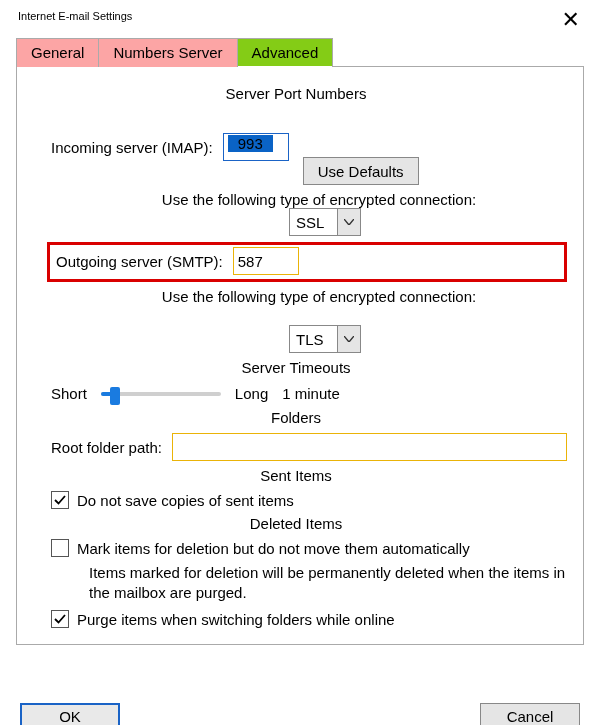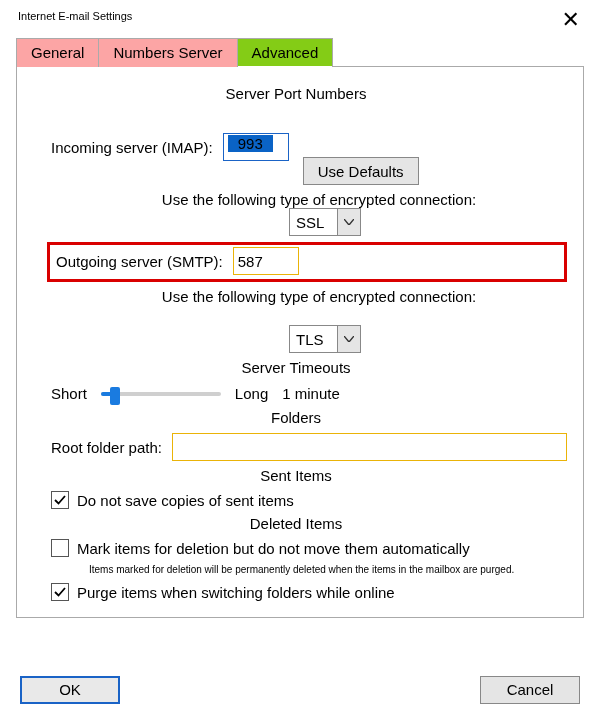--- a/index.html
+++ b/index.html
@@ -25,21 +25,21 @@
   .txtbox.sel span{background:#0a63c6;color:#000000;padding:0 10px;}
   .btn{border:1px solid #888;background:#e5e5e5;font-family:inherit;font-size:15px;height:28px;padding:0 14px;margin-top:48px;}
   .select{display:flex;align-items:center;border:1px solid #888;height:26px;width:70px;}
   .select .val{flex:1;padding:0 6px;}
   .select .chev{width:22px;height:100%;display:flex;align-items:center;justify-content:center;background:#e5e5e5;border-left:1px solid #888;}
   .select .chev svg{width:10px;height:6px;}
   .redbox{border:3px solid #d90000;padding:2px 10px 4px 6px;display:flex;align-items:center;margin:4px 0 6px 14px;}
   .chk{display:flex;align-items:flex-end;}
   .chk .box{width:16px;height:16px;border:1px solid #555;display:flex;align-items:center;justify-content:center;margin-right:8px;flex:0 0 16px;}
   .chk .box.checked svg{width:12px;height:12px;}
-  .note{margin:4px 0 6px 56px;font-size:10px;line-height:1.35;}
+  .note{margin:4px 0 6px 56px;font-size:15px;line-height:1.35;}
   .slider{position:relative;width:120px;height:20px;}
   .slider .track{position:absolute;left:0;right:0;top:9px;height:4px;background:#cfcfcf;border-radius:2px;}
   .slider .fill{position:absolute;left:0;top:9px;height:4px;background:#1a7be0;border-radius:2px;}
   .slider .thumb{position:absolute;top:4px;width:10px;height:18px;background:#1a7be0;border-radius:2px;}
   .footer{display:flex;justify-content:space-between;gap:14px;padding:10px 20px 0;}
   .footer .btn{width:100px;}
   .footer .btn.primary{border:2px solid #1a63c6;background:#e9e9e9;}
 </style>
 </head>
 <body>

